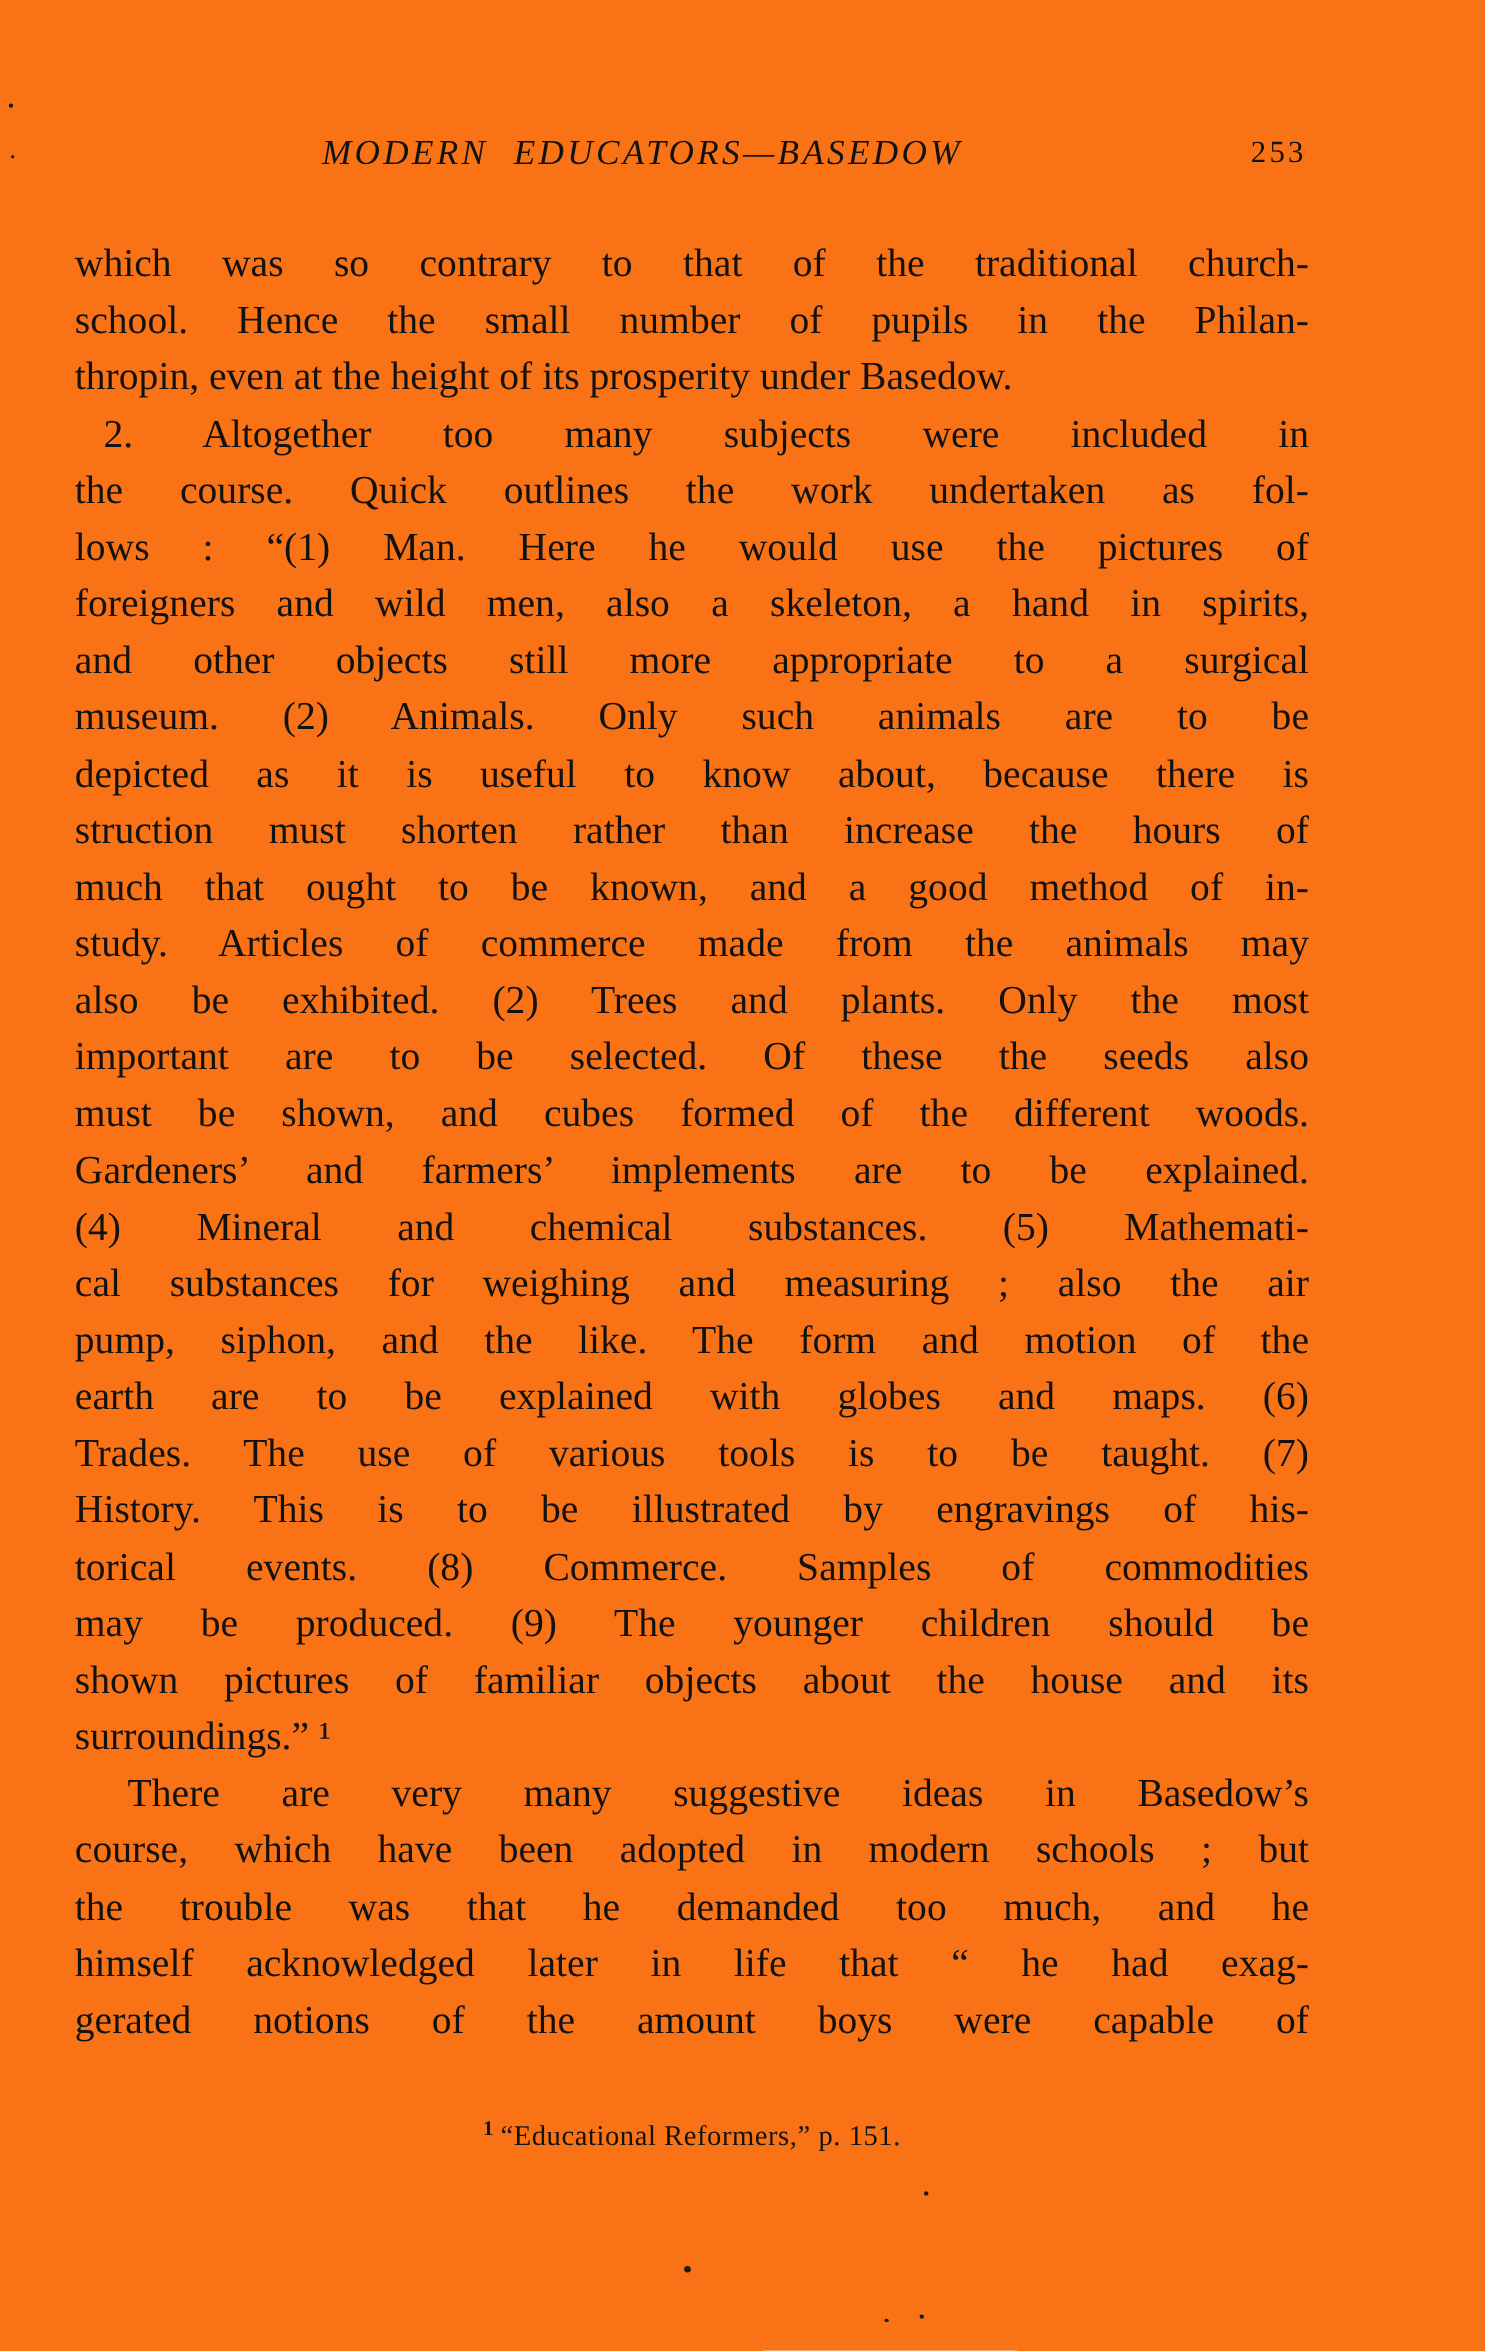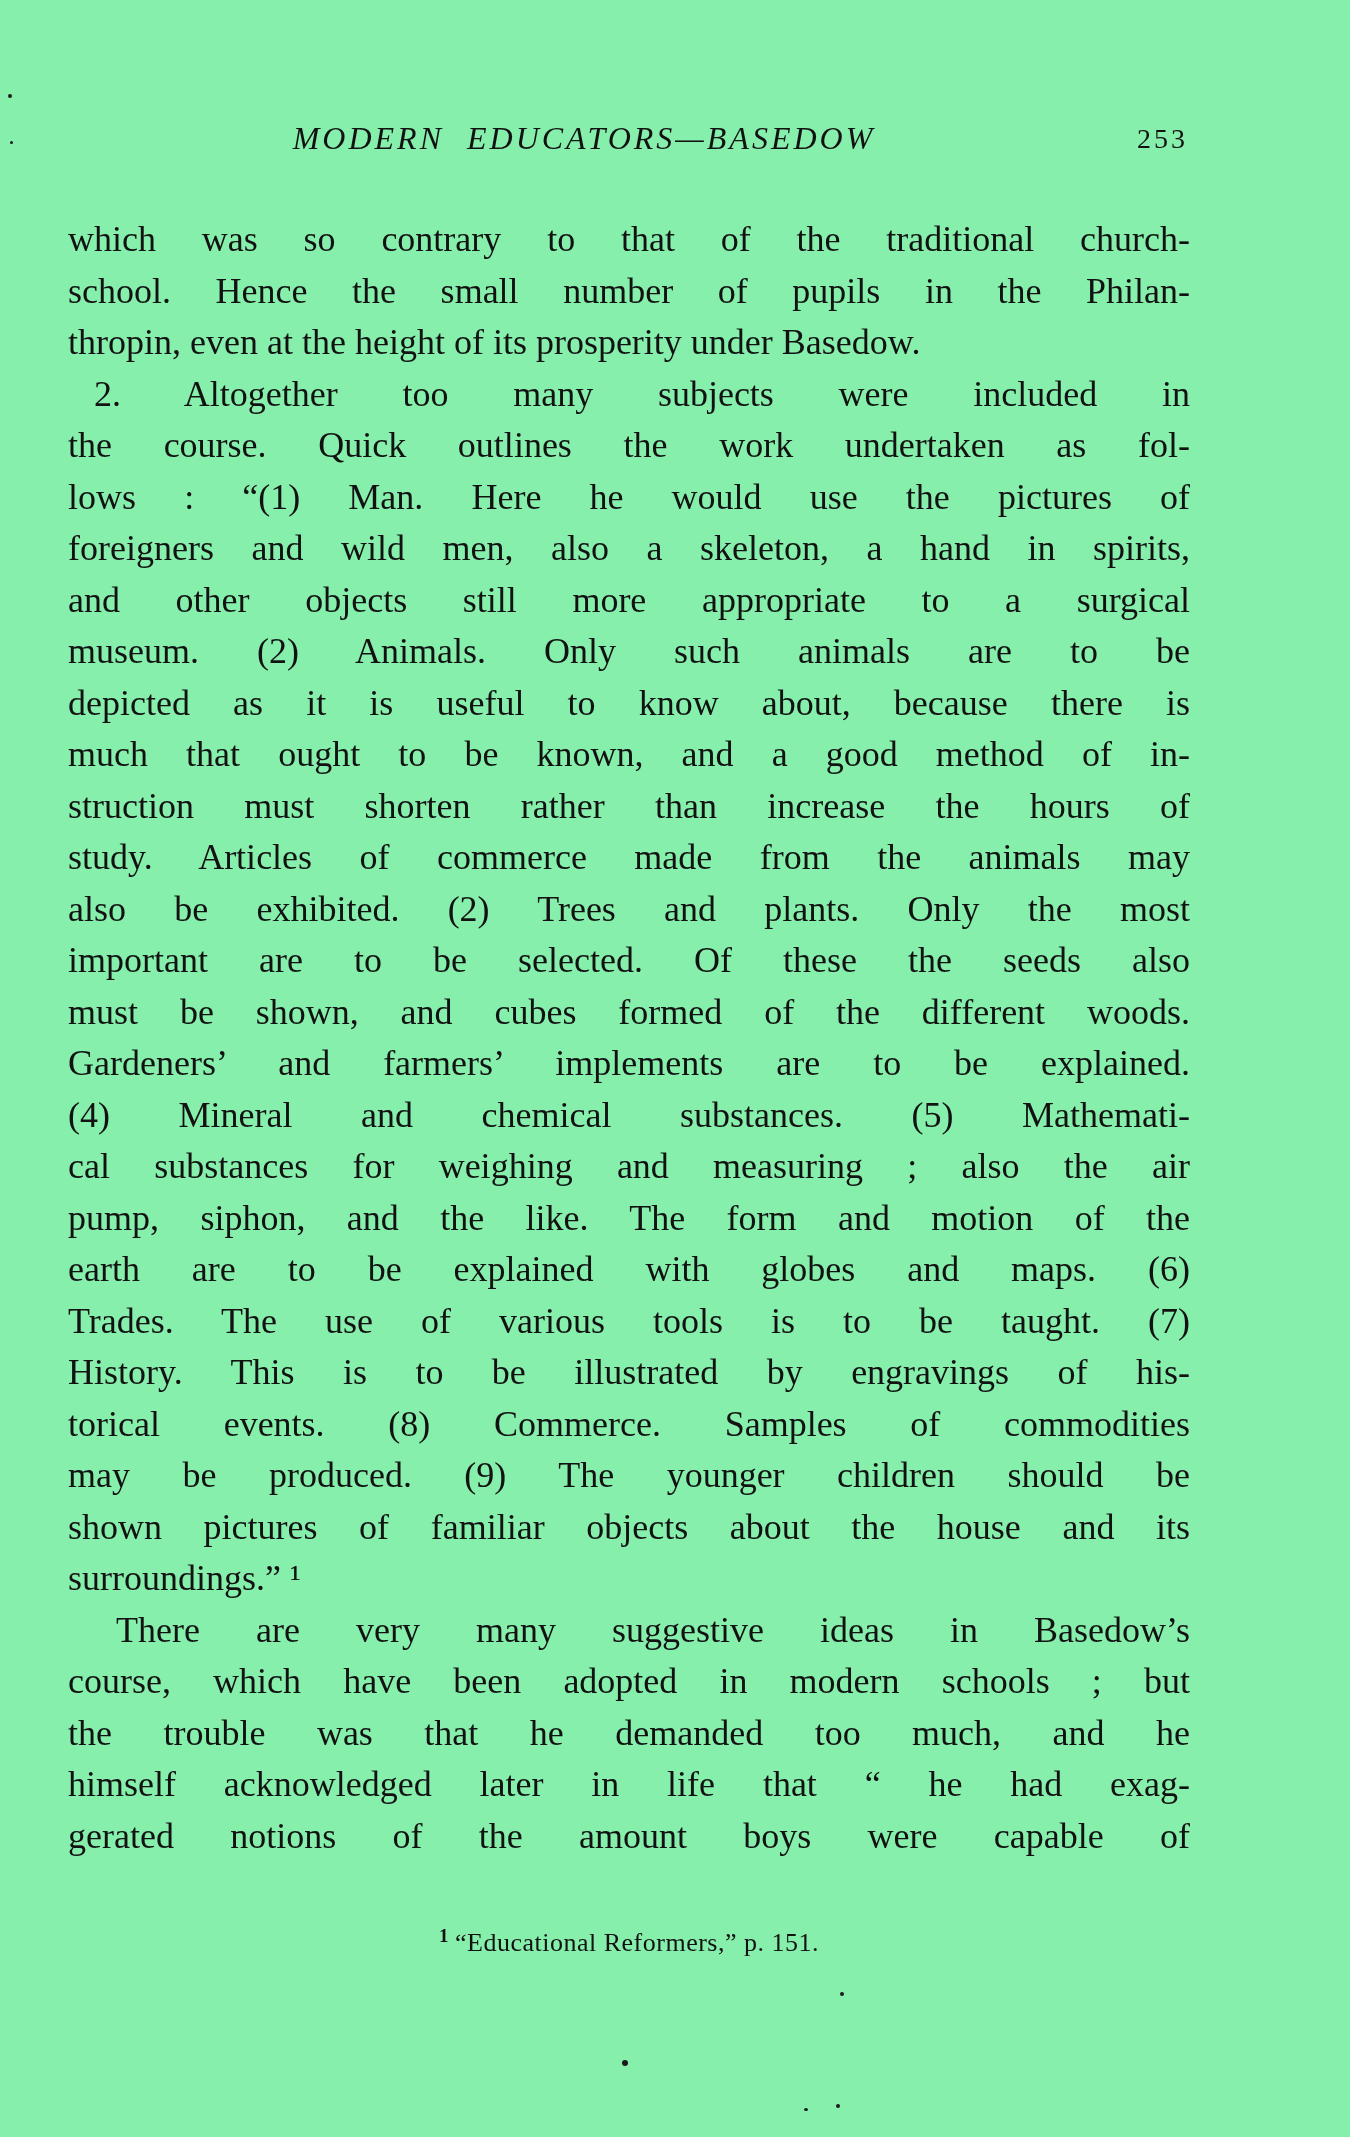--- a/index.html
+++ b/index.html
@@ -1,20 +1,20 @@
 <!DOCTYPE html>
 <html><head>
 <meta charset="utf-8">
 <style>
   html, body { margin: 0; padding: 0; background: #e8e8e8; }
   .page {
     position: relative;
     width: 1350px;
     height: 2137px;
-    background: #86efac;
+    background: #f97316;
     color: #121212;
     font-family: "Liberation Serif", "DejaVu Serif", serif;
     overflow: hidden;
     margin: 0 auto;
   }
   .header {
     position: absolute;
     top: 120px;
     left: 68px;
     width: 1122px;
@@ -96,22 +96,22 @@
         <div class="line no-just">thropin, even at the height of its prosperity under Basedow.</div>
       </div>
       <div class="para">
         <div class="line first">2. Altogether too many subjects were included in</div>
         <div class="line">the course. Quick outlines the work undertaken as fol-</div>
         <div class="line">lows : “(1) Man. Here he would use the pictures of</div>
         <div class="line">foreigners and wild men, also a skeleton, a hand in spirits,</div>
         <div class="line">and other objects still more appropriate to a surgical</div>
         <div class="line">museum. (2) Animals. Only such animals are to be</div>
         <div class="line">depicted as it is useful to know about, because there is</div>
+        <div class="line">struction must shorten rather than increase the hours of</div>
         <div class="line">much that ought to be known, and a good method of in-</div>
-        <div class="line">struction must shorten rather than increase the hours of</div>
         <div class="line">study. Articles of commerce made from the animals may</div>
         <div class="line">also be exhibited. (2) Trees and plants. Only the most</div>
         <div class="line">important are to be selected. Of these the seeds also</div>
         <div class="line">must be shown, and cubes formed of the different woods.</div>
         <div class="line">Gardeners’ and farmers’ implements are to be explained.</div>
         <div class="line">(4) Mineral and chemical substances. (5) Mathemati-</div>
         <div class="line">cal substances for weighing and measuring ; also the air</div>
         <div class="line">pump, siphon, and the like. The form and motion of the</div>
         <div class="line">earth are to be explained with globes and maps. (6)</div>
         <div class="line">Trades. The use of various tools is to be taught. (7)</div>

